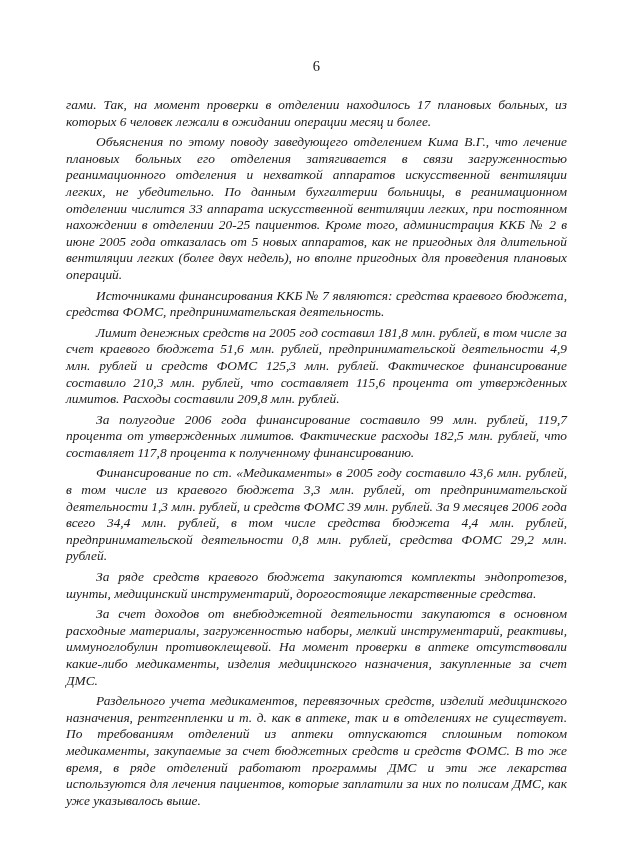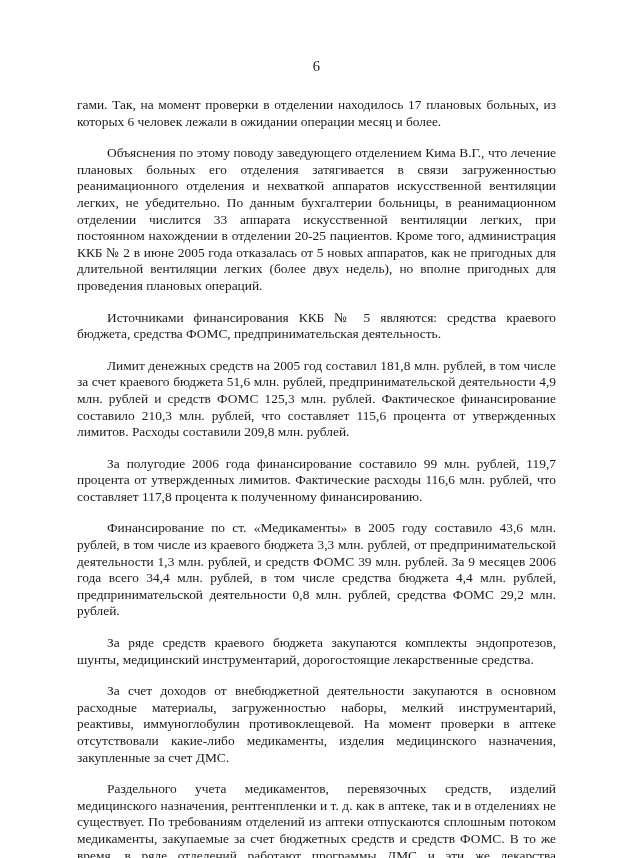--- a/index.html
+++ b/index.html
@@ -27,37 +27,38 @@
     margin: 0 0 22px 0;
     letter-spacing: 0.3px;
   }
   .body-text {
     font-size: 13.4px;
     line-height: 16.6px;
     text-align: justify;
     text-justify: inter-word;
   }
   .body-text p {
-    margin: 15px;
+    margin: 4px;
     text-indent: 30px;
     hyphens: manual;
+    font-style: italic;
   }
   .body-text p.cont {
     text-indent: 0;
   }
 </style>
 </head>
 <body>
 
 <div class="page">
   <div class="page-number">6</div>
   <div class="body-text">
     <p class="cont">гами. Так, на момент проверки в отделении находилось 17 плановых больных, из которых 6 человек лежали в ожидании операции месяц и более.</p>
     <p>Объяснения по этому поводу заведующего отделением Кима В.Г., что лечение плановых больных его отделения затягивается в связи загруженностью реанимационного отделения и нехваткой аппаратов искусственной вентиляции легких, не убедительно. По данным бухгалтерии больницы, в реанимационном отделении числится 33 аппарата искусственной вентиляции легких, при постоянном нахождении в отделении 20-25 пациентов. Кроме того, администрация ККБ № 2 в июне 2005 года отказалась от 5 новых аппаратов, как не пригодных для длительной вентиляции легких (более двух недель), но вполне пригодных для проведения плановых операций.</p>
-    <p>Источниками финансирования ККБ № 5 являются: средства краевого бюджета, средства ФОМС, предпринимательская деятельность.</p>
+    <p>Источниками финансирования ККБ № 7 являются: средства краевого бюджета, средства ФОМС, предпринимательская деятельность.</p>
     <p>Лимит денежных средств на 2005 год составил 181,8 млн. рублей, в том числе за счет краевого бюджета 51,6 млн. рублей, предпринимательской деятельности 4,9 млн. рублей и средств ФОМС 125,3 млн. рублей. Фактическое финансирование составило 210,3 млн. рублей, что составляет 115,6 процента от утвержденных лимитов. Расходы составили 209,8 млн. рублей.</p>
-    <p>За полугодие 2006 года финансирование составило 99 млн. рублей, 119,7 процента от утвержденных лимитов. Фактические расходы 116,6 млн. рублей, что составляет 117,8 процента к полученному финансированию.</p>
+    <p>За полугодие 2006 года финансирование составило 99 млн. рублей, 119,7 процента от утвержденных лимитов. Фактические расходы 182,5 млн. рублей, что составляет 117,8 процента к полученному финансированию.</p>
     <p>Финансирование по ст. «Медикаменты» в 2005 году составило 43,6 млн. рублей, в том числе из краевого бюджета 3,3 млн. рублей, от предпринимательской деятельности 1,3 млн. рублей, и средств ФОМС 39 млн. рублей. За 9 месяцев 2006 года всего 34,4 млн. рублей, в том числе средства бюджета 4,4 млн. рублей, предпринимательской деятельности 0,8 млн. рублей, средства ФОМС 29,2 млн. рублей.</p>
     <p>За ряде средств краевого бюджета закупаются комплекты эндопротезов, шунты, медицинский инструментарий, дорогостоящие лекарственные средства.</p>
     <p>За счет доходов от внебюджетной деятельности закупаются в основном расходные материалы, загруженностью наборы, мелкий инструментарий, реактивы, иммуноглобулин противоклещевой. На момент проверки в аптеке отсутствовали какие-либо медикаменты, изделия медицинского назначения, закупленные за счет ДМС.</p>
     <p>Раздельного учета медикаментов, перевязочных средств, изделий медицинского назначения, рентгенпленки и т. д. как в аптеке, так и в отделениях не существует. По требованиям отделений из аптеки отпускаются сплошным потоком медикаменты, закупаемые за счет бюджетных средств и средств ФОМС. В то же время, в ряде отделений работают программы ДМС и эти же лекарства используются для лечения пациентов, которые заплатили за них по полисам ДМС, как уже указывалось выше.</p>
   </div>
 </div>
 
 </body></html>

